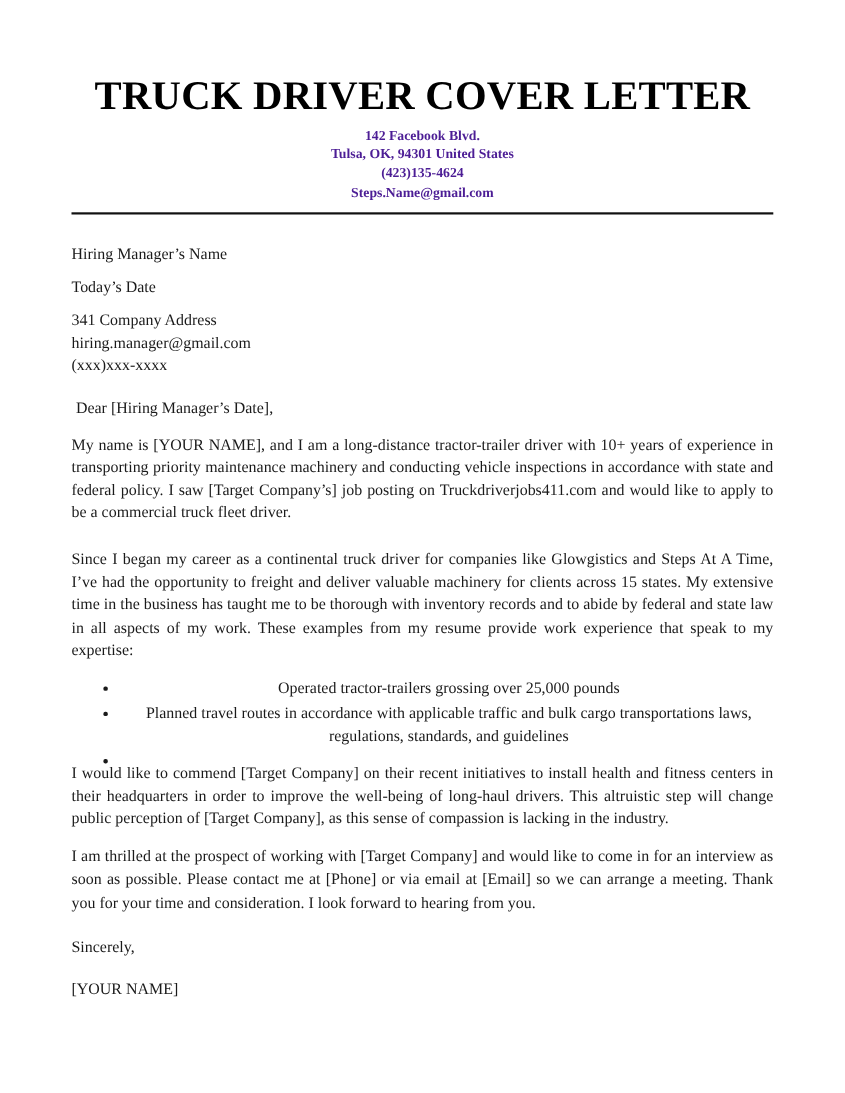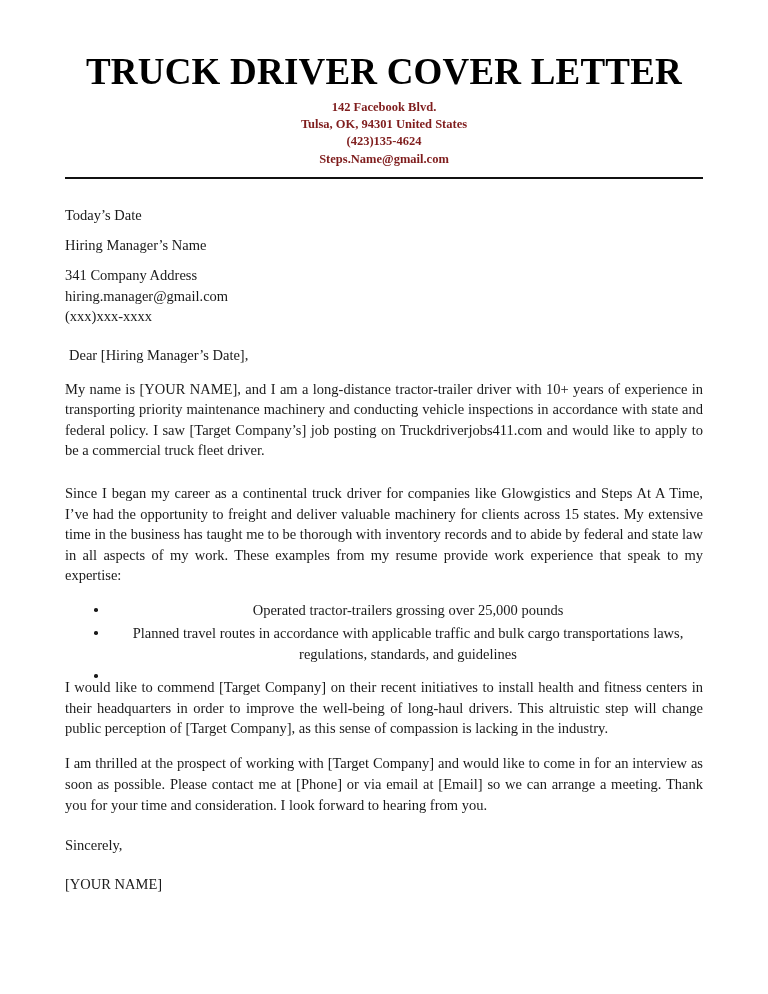--- a/index.html
+++ b/index.html
@@ -15,21 +15,21 @@
     color: #1a1a1a;
     -webkit-font-smoothing: antialiased;
   }
 
   .page {
     position: relative;
     width: 768px;
     height: 994px;
     background: #ffffff;
     box-sizing: border-box;
-    padding: 0 65px;
+    padding: 16px 65px;
   }
 
   
   .letter-header {
     padding-top: 52px;
   }
   .letter-title {
     margin: 0;
     text-align: center;
     font-family: "Liberation Serif", "DejaVu Serif", serif;
@@ -40,21 +40,21 @@
     color: #000000;
   }
   .contact-block {
     margin-top: 7px;
     text-align: center;
   }
   .contact-line {
     font-size: 12.5px;
     line-height: 1.38;
     font-weight: bold;
-    color: #7f1d1d;
+    color: #4c1d95;
   }
   .header-rule {
     margin-top: 9px;
     height: 2px;
     background: #111111;
     width: 100%;
   }
 
   
   .recipient-block {
@@ -142,22 +142,22 @@
       <div class="contact-line">142 Facebook Blvd.</div>
       <div class="contact-line">Tulsa, OK, 94301 United States</div>
       <div class="contact-line">(423)135-4624</div>
       <div class="contact-line">Steps.Name@gmail.com</div>
     </div>
 
     <div class="header-rule"></div>
   </div>
 
   <div class="recipient-block">
+    <div class="addr-line spaced">Hiring Manager’s Name</div>
     <div class="addr-line spaced">Today’s Date</div>
-    <div class="addr-line spaced">Hiring Manager’s Name</div>
 
     <div class="addr-group">
       <div class="addr-line">341 Company Address</div>
       <div class="addr-line">hiring.manager@gmail.com</div>
       <div class="addr-line">(xxx)xxx-xxxx</div>
     </div>
   </div>
 
   <div class="salutation">Dear [Hiring Manager’s Date],</div>
 

